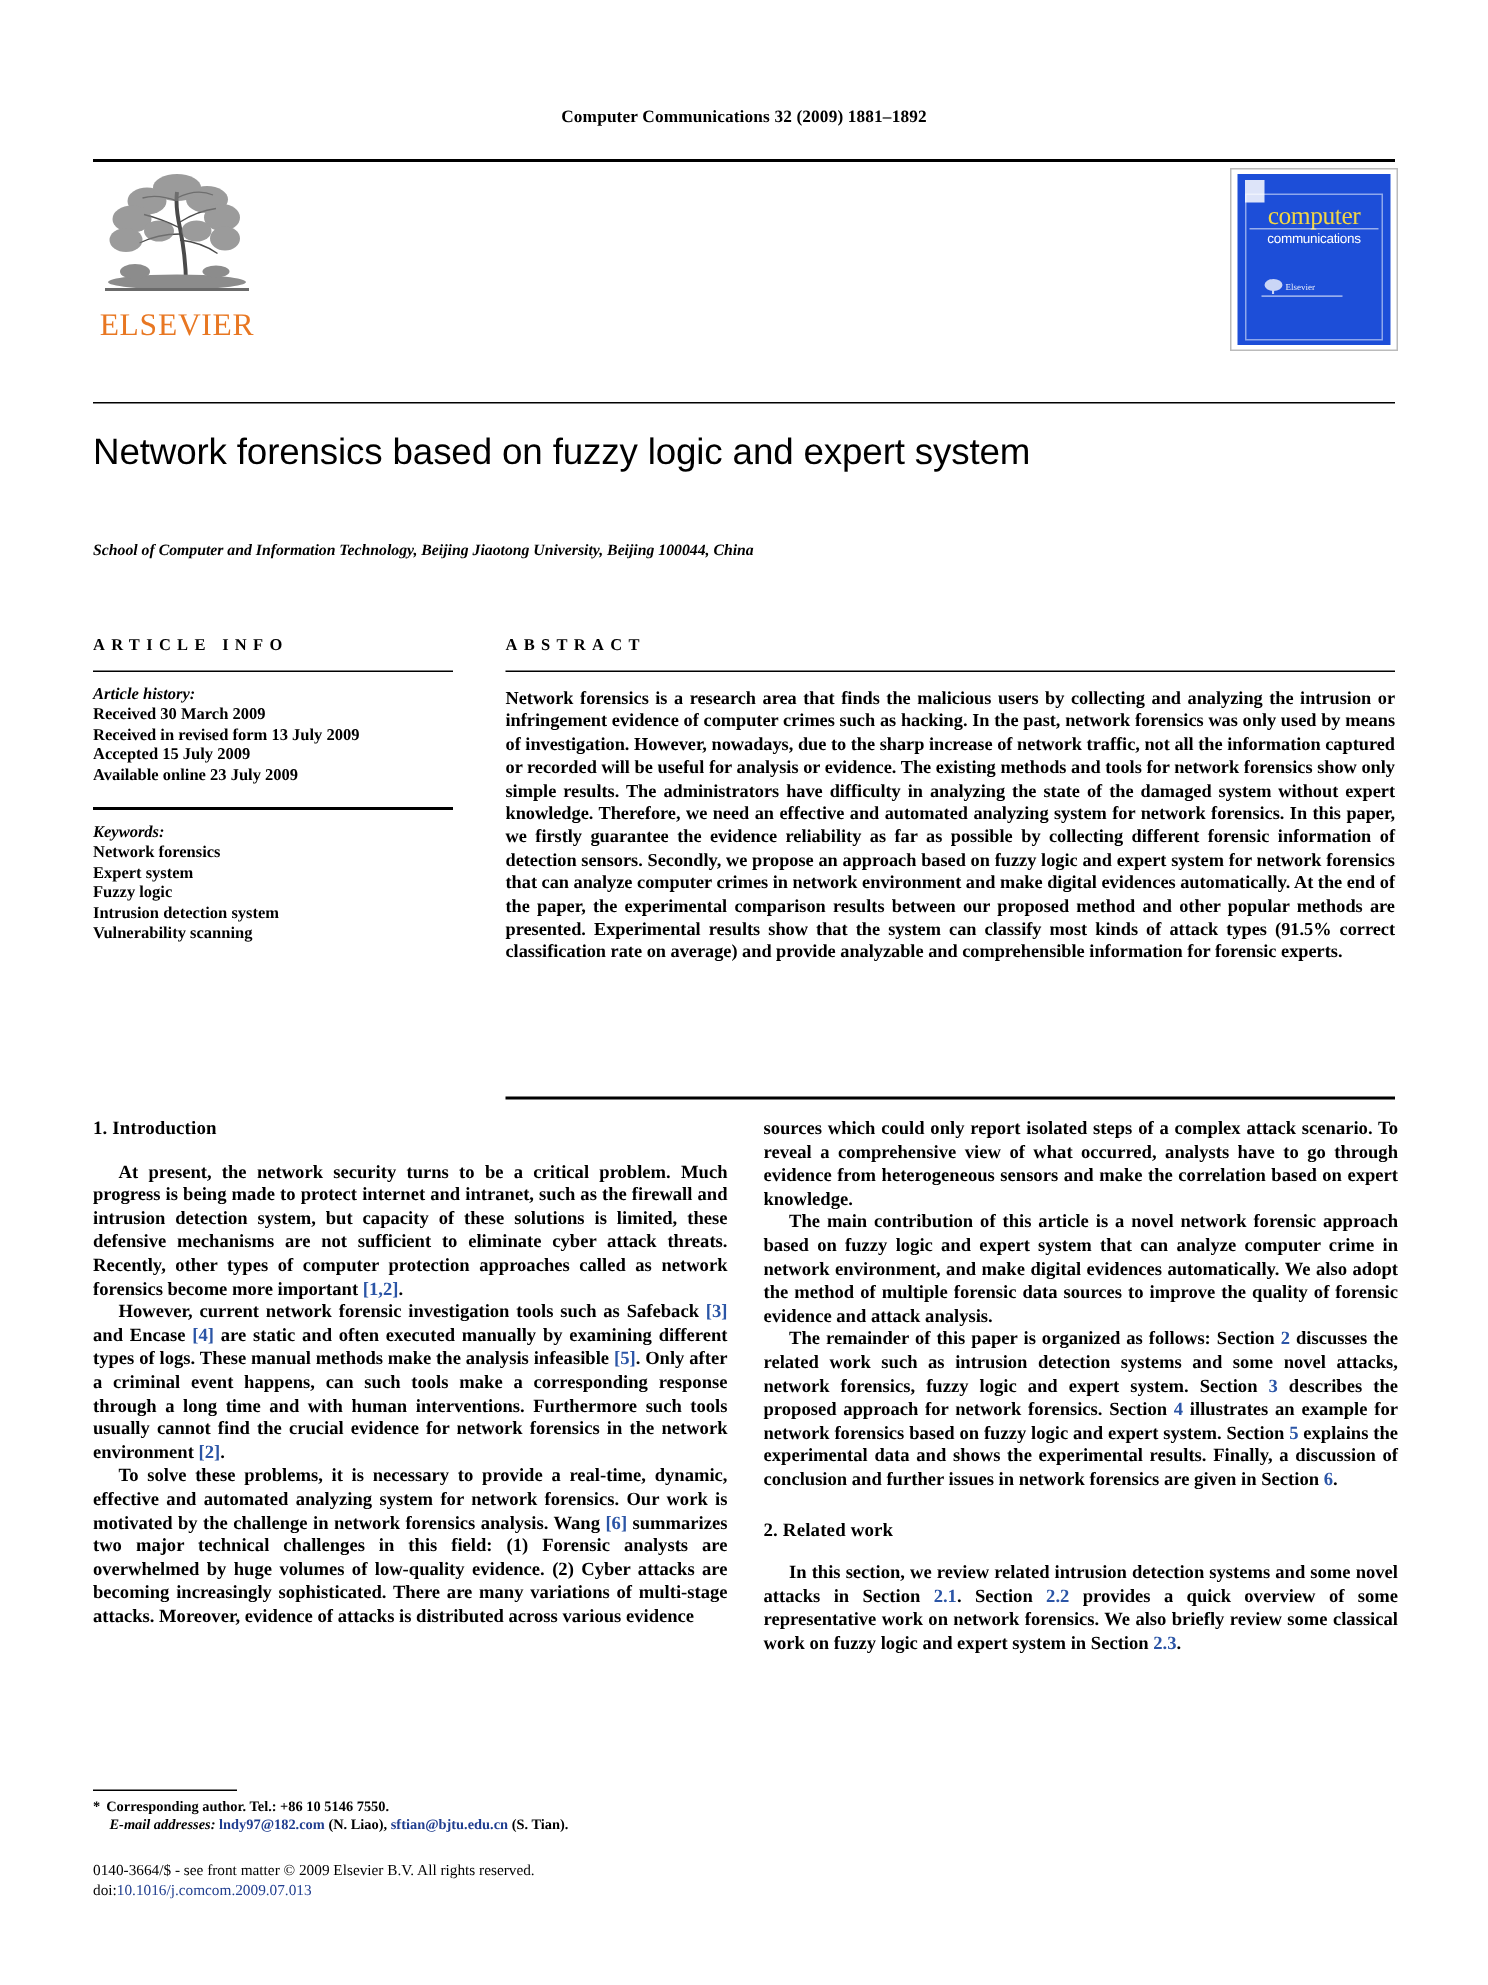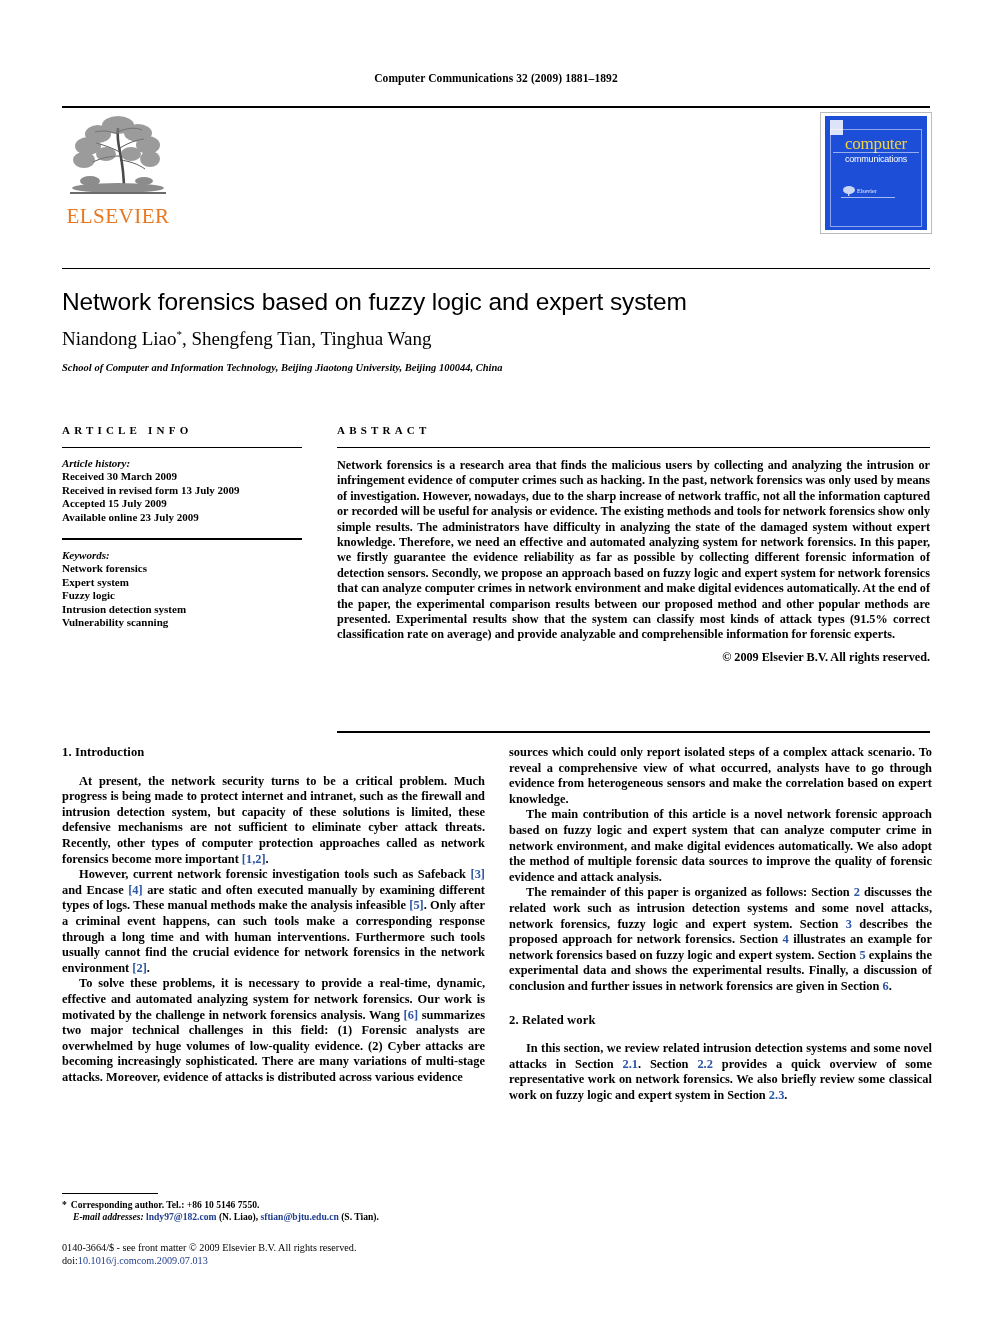--- a/index.html
+++ b/index.html
@@ -386,21 +386,20 @@
             </g>
             <text x="18" y="11" font-family="Liberation Serif, serif" font-size="6" fill="#ffffff">Elsevier</text>
           </svg>
         </div>
       </div>
     </div>
   </div>
 
   <div class="title-rule"></div>
   <div class="paper-title">Network forensics based on fuzzy logic and expert system</div>
-  <div class="authors"><span>Niandong Liao</span><sup>*</sup><span>, Shengfeng Tian, Tinghua Wang</span></div>
   <div class="affiliation">School of Computer and Information Technology, Beijing Jiaotong University, Beijing 100044, China</div>
 
   <div class="info-col">
     <div class="sec-label">ARTICLE INFO</div>
     <div class="thin-rule"></div>
     <div class="info-block">
       <div class="ital">Article history:</div>
       <div>Received 30 March 2009</div>
       <div>Received in revised form 13 July 2009</div>
       <div>Accepted 15 July 2009</div>
@@ -414,21 +413,20 @@
       <div>Fuzzy logic</div>
       <div>Intrusion detection system</div>
       <div>Vulnerability scanning</div>
     </div>
   </div>
 
   <div class="abs-col">
     <div class="sec-label">ABSTRACT</div>
     <div class="thin-rule"></div>
     <div class="abstract-text">Network forensics is a research area that finds the malicious users by collecting and analyzing the intrusion or infringement evidence of computer crimes such as hacking. In the past, network forensics was only used by means of investigation. However, nowadays, due to the sharp increase of network traffic, not all the information captured or recorded will be useful for analysis or evidence. The existing methods and tools for network forensics show only simple results. The administrators have difficulty in analyzing the state of the damaged system without expert knowledge. Therefore, we need an effective and automated analyzing system for network forensics. In this paper, we firstly guarantee the evidence reliability as far as possible by collecting different forensic information of detection sensors. Secondly, we propose an approach based on fuzzy logic and expert system for network forensics that can analyze computer crimes in network environment and make digital evidences automatically. At the end of the paper, the experimental comparison results between our proposed method and other popular methods are presented. Experimental results show that the system can classify most kinds of attack types (91.5% correct classification rate on average) and provide analyzable and comprehensible information for forensic experts.</div>
-    <div class="copyright">© 2009 Elsevier B.V. All rights reserved.</div>
   </div>
   <div class="abs-bottom-rule"></div>
 
   <div class="col col-left">
     <h2>1. Introduction</h2>
     <p><span>At present, the network security turns to be a critical problem. Much progress is being made to protect internet and intranet, such as the firewall and intrusion detection system, but capacity of these solutions is limited, these defensive mechanisms are not sufficient to eliminate cyber attack threats. Recently, other types of computer protection approaches called as network forensics become more important </span><a class="ref" href="#">[1,2]</a><span>.</span></p>
     <p><span>However, current network forensic investigation tools such as Safeback </span><a class="ref" href="#">[3]</a><span> and Encase </span><a class="ref" href="#">[4]</a><span> are static and often executed manually by examining different types of logs. These manual methods make the analysis infeasible </span><a class="ref" href="#">[5]</a><span>. Only after a criminal event happens, can such tools make a corresponding response through a long time and with human interventions. Furthermore such tools usually cannot find the crucial evidence for network forensics in the network environment </span><a class="ref" href="#">[2]</a><span>.</span></p>
     <p><span>To solve these problems, it is necessary to provide a real-time, dynamic, effective and automated analyzing system for network forensics. Our work is motivated by the challenge in network forensics analysis. Wang </span><a class="ref" href="#">[6]</a><span> summarizes two major technical challenges in this field: (1) Forensic analysts are overwhelmed by huge volumes of low-quality evidence. (2) Cyber attacks are becoming increasingly sophisticated. There are many variations of multi-stage attacks. Moreover, evidence of attacks is distributed across various evidence</span></p>
   </div>
 

